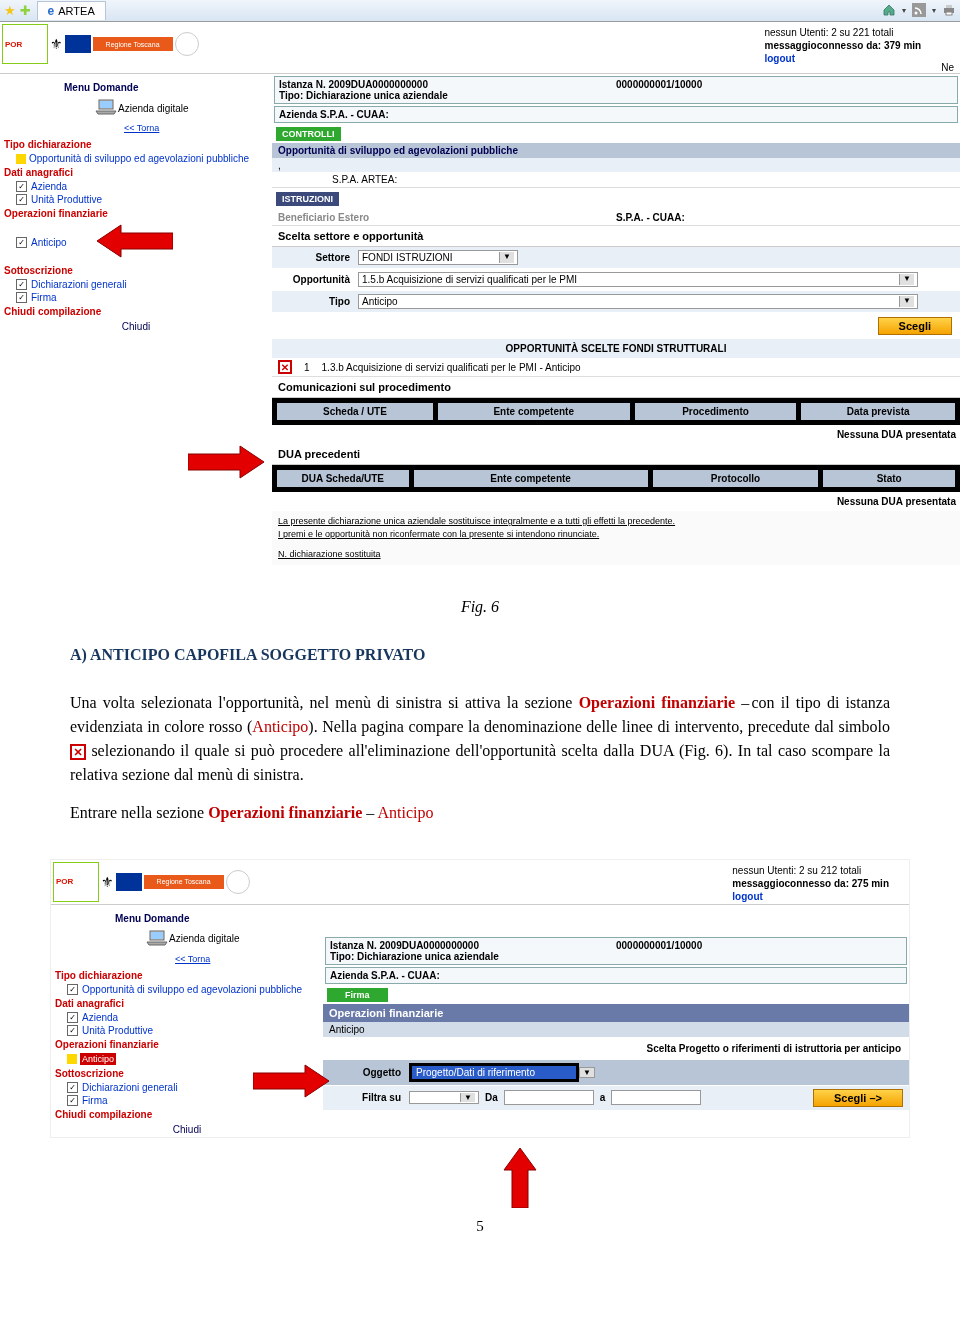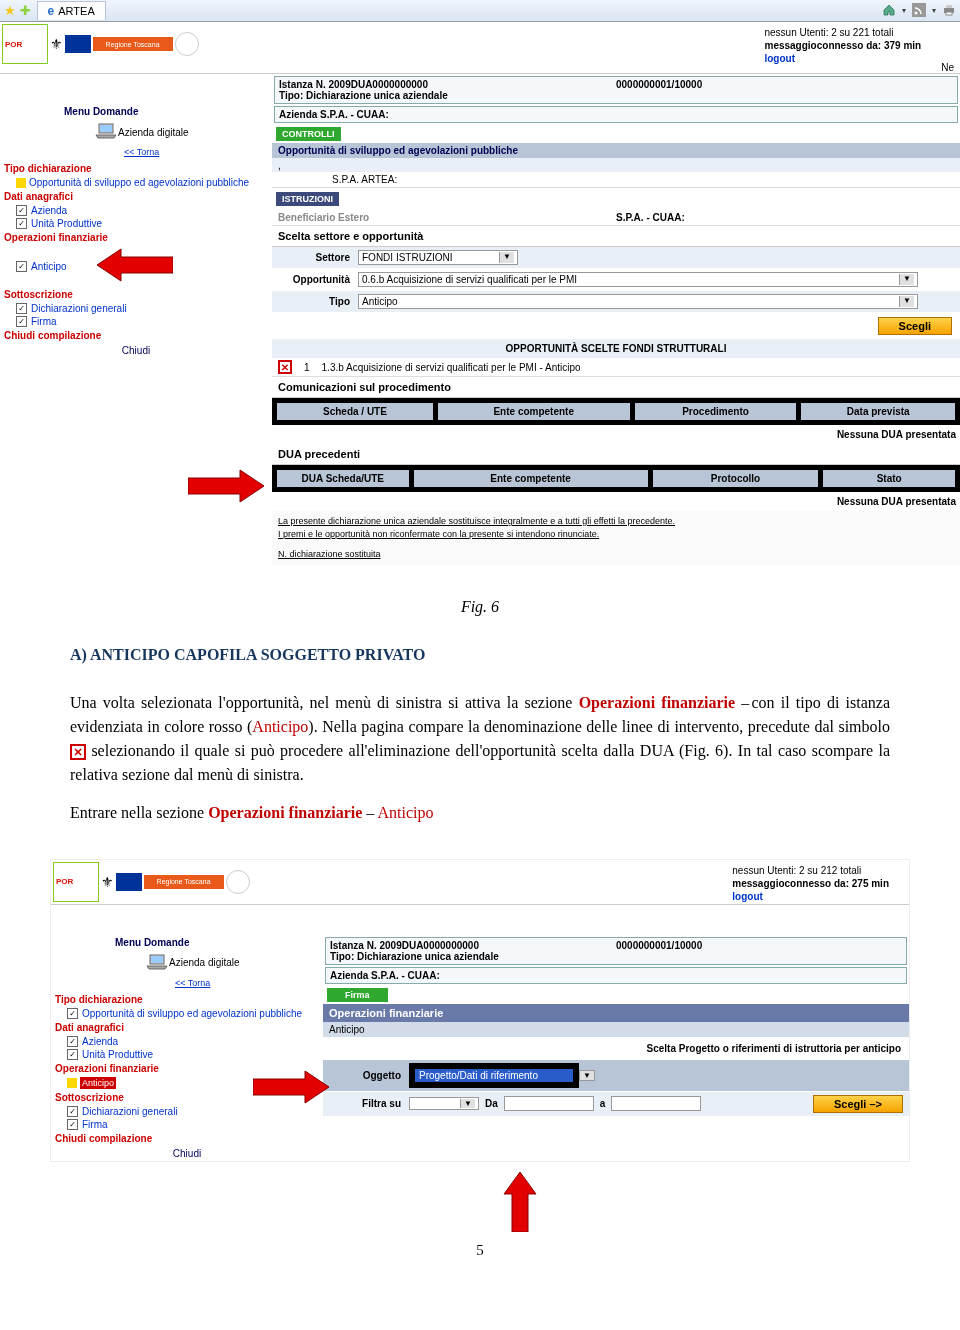--- a/index.html
+++ b/index.html
@@ -19,21 +19,21 @@
   .flag-eu { width: 26px; height: 18px; background: #003399; position: relative; }
   .orange-bar { width: 80px; height: 14px; background: #e8591a; color: #fff; font-size: 7px; display: flex; align-items: center; justify-content: center; }
   .tuscany { width: 24px; height: 24px; background: #fff; border-radius: 50%; border: 1px solid #ccc; }
   .por-logo { width: 46px; height: 40px; background: #fff; border: 1px solid #84cc16; font-size: 8px; color: #d10; font-weight: bold; display: flex; flex-direction: column; justify-content: center; padding-left: 2px; }
   .header-status { margin-left: auto; text-align: left; font-size: 10px; padding: 4px 20px 0 0; line-height: 1.3; }
   .header-status .bold { font-weight: bold; }
   .header-status .logout { color: #0033cc; font-weight: bold; }
   
   
   .main-wrap { display: flex; align-items: flex-start; }
-  .sidebar { width: 272px; flex-shrink: 0; padding: 2px 4px; font-size: 10px; margin-top: 24px; }
+  .sidebar { width: 272px; flex-shrink: 0; padding: 2px 4px; font-size: 10px; }
   .content { flex: 1; }
   
   .menu-h { font-weight: bold; color: #000053; padding: 6px 0 4px 60px; font-size: 10px; }
   .menu-row { display: flex; align-items: center; padding: 2px 0 2px 90px; }
   .torna { color: #0033cc; text-decoration: underline; padding: 4px 0 4px 120px; display: block; font-size: 9px; }
   
   .side-red { color: #c00; font-weight: bold; font-size: 10px; padding: 2px 0; }
   .side-red-sel { background: #c00; color: #fff; padding: 1px 2px; display: inline-block; font-size: 9px; }
   .side-blue { color: #0033cc; font-size: 10px; padding: 1px 0 1px 12px; display: flex; align-items: center; }
   .cb { width: 11px; height: 11px; border: 1px solid #666; background: #fff; margin-right: 4px; display: inline-flex; align-items: center; justify-content: center; font-size: 8px; color: #000; }
@@ -77,21 +77,21 @@
   .doc-h { color: #17365d; font-weight: bold; font-size: 16px; margin-bottom: 24px; }
   .doc-para { text-align: justify; margin-bottom: 14px; }
   .t-red { color: #c00000; }
   .t-redb { color: #c00000; font-weight: bold; }
   .inline-del { display: inline-flex; vertical-align: middle; width: 16px; height: 16px; border: 2px solid #c00; color: #c00; align-items: center; justify-content: center; font-size: 11px; font-weight: bold; font-family: Verdana; }
   .page-num { text-align: center; font-family: "Times New Roman", serif; font-size: 15px; padding: 10px 0; }
   
   
   .op-fin-bar { background: #6a7aa8; color: #fff; font-weight: bold; padding: 3px 6px; font-size: 11px; }
   .anticipo-tab { background: #d2dce8; padding: 2px 6px; font-size: 10px; font-weight: normal; }
-  .sel-blue { background: #2a5cc9; color: #fff; border: 6px solid #000000; padding: 1px 4px; font-size: 10px; }
+  .sel-blue { background: #2a5cc9; color: #fff; border: 3px solid #000000; padding: 1px 4px; font-size: 10px; }
   
   .up-arrow-container { display: flex; justify-content: center; padding-top: 10px; margin-left: 460px; width: 120px; }
 </style>
 </head>
 <body>
 
 <div class="ie-toolbar">
   <div class="left-icons">
     <span class="ie-star">★</span>
     <span class="ie-star" style="color:#8fd13f;">✚</span>
@@ -231,21 +231,21 @@
     <div class="form-row">
       <div class="form-label" style="font-weight:bold;">Settore</div>
       <div class="sel" style="display:flex; width:160px;">
         <span style="flex:1;">FONDI ISTRUZIONI</span>
           <span class="dd-arrow">▼</span>
       </div>
     </div>
     <div class="form-row alt">
       <div class="form-label" style="font-weight:bold;">Opportunità</div>
       <div class="sel" style="display:flex; width:560px;">
-        <span style="flex:1;">0.6.b Acquisizione di servizi qualificati per le PMI</span>
+        <span style="flex:1;">1.5.b Acquisizione di servizi qualificati per le PMI</span>
           <span class="dd-arrow">▼</span>
       </div>
     </div>
     <div class="form-row">
       <div class="form-label" style="font-weight:bold;">Tipo</div>
       <div class="sel" style="display:flex; width:560px;">
         <span style="flex:1;">Anticipo</span>
           <span class="dd-arrow">▼</span>
       </div>
     </div>

